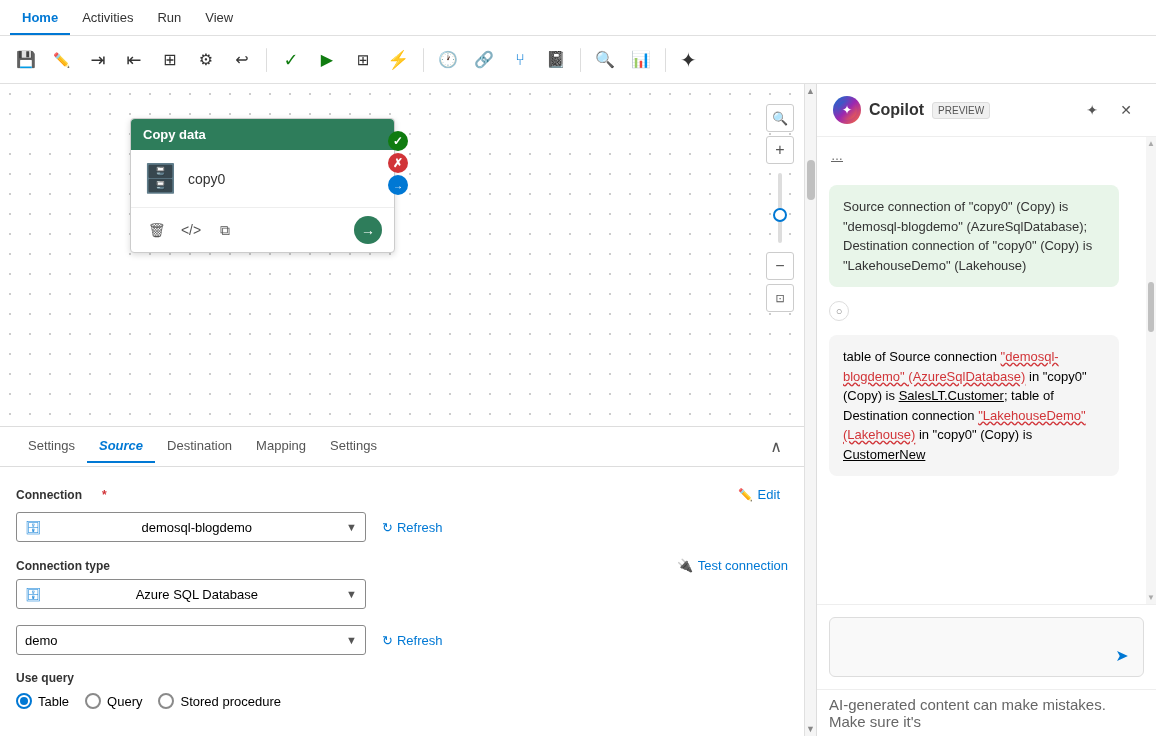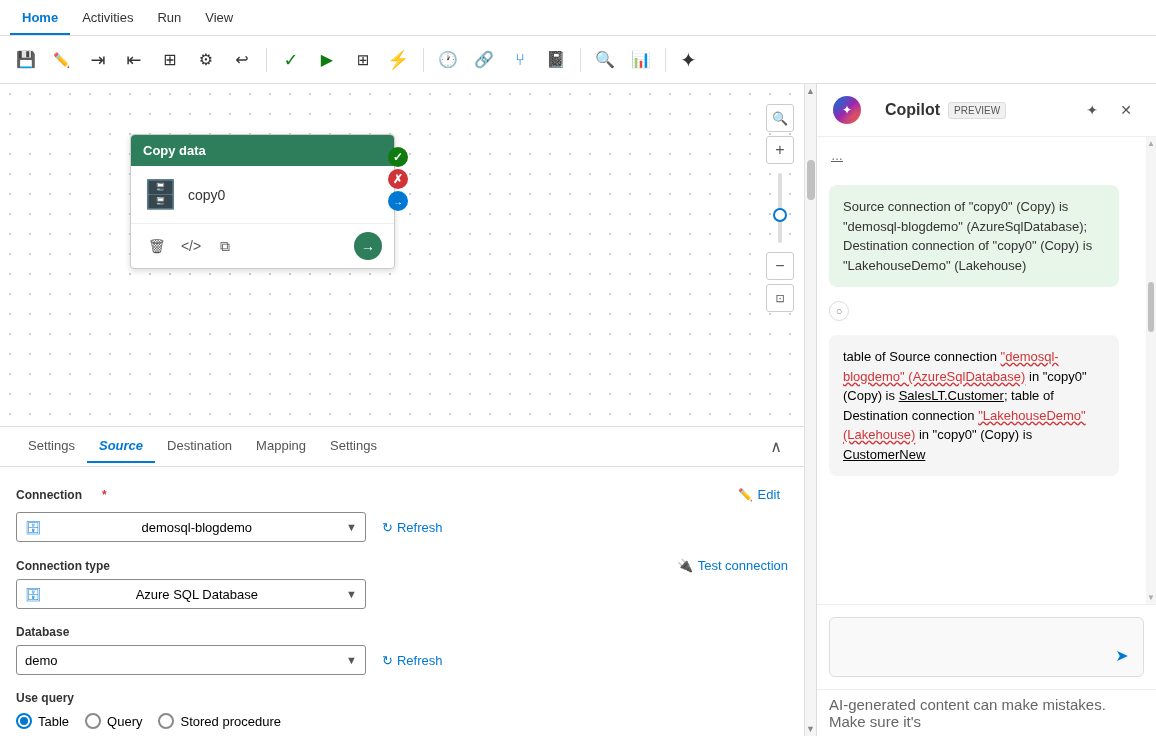--- a/index.html
+++ b/index.html
@@ -21,21 +21,21 @@
     
     .main-area { display: flex; height: calc(736px - 36px - 48px); }
 
     
     .canvas-area { flex: 1; display: flex; flex-direction: column; background: #f5f5f5; position: relative; overflow: hidden; }
 
     
     .pipeline-canvas { flex: 1; position: relative; background: white; background-image: radial-gradient(circle, #ccc 1px, transparent 1px); background-size: 20px 20px; overflow: hidden; }
 
     
-    .copy-data-card { position: absolute; top: 50px; left: 130px; width: 265px; border: 1px solid #ccc; border-radius: 4px; background: white; box-shadow: 0 2px 6px rgba(0,0,0,0.15); }
+    .copy-data-card { position: absolute; top: 34px; left: 130px; width: 265px; border: 1px solid #ccc; border-radius: 4px; background: white; box-shadow: 0 2px 6px rgba(0,0,0,0.15); }
     .copy-data-header { background: #2e7d5b; color: white; padding: 8px 12px; font-size: 13px; font-weight: 600; border-radius: 4px 4px 0 0; display: flex; justify-content: space-between; align-items: center; }
     .copy-data-body { padding: 12px; display: flex; align-items: center; gap: 10px; }
     .copy-data-icon { font-size: 28px; }
     .copy-data-name { font-size: 14px; color: #333; }
     .copy-data-actions { padding: 8px 12px; display: flex; align-items: center; gap: 6px; border-top: 1px solid #eee; }
     .copy-data-actions .action-btn { width: 28px; height: 28px; border: none; background: transparent; cursor: pointer; color: #555; font-size: 14px; border-radius: 3px; display: flex; align-items: center; justify-content: center; }
     .copy-data-actions .arrow-btn { margin-left: auto; background: #2e7d5b; color: white; border-radius: 50%; width: 28px; height: 28px; }
     .status-icons { position: absolute; right: -14px; top: 12px; display: flex; flex-direction: column; gap: 2px; }
     .status-icon { width: 20px; height: 20px; border-radius: 50%; display: flex; align-items: center; justify-content: center; font-size: 12px; font-weight: bold; }
     .status-check { background: #107c10; color: white; }
@@ -70,21 +70,21 @@
     .use-query-row { display: flex; align-items: center; gap: 16px; margin-top: 8px; }
     .radio-option { display: flex; align-items: center; gap: 6px; cursor: pointer; }
     .radio-circle { width: 16px; height: 16px; border-radius: 50%; border: 2px solid #0078d4; display: flex; align-items: center; justify-content: center; }
     .radio-circle.checked::after { content: ''; width: 8px; height: 8px; background: #0078d4; border-radius: 50%; }
     .radio-circle.unchecked { border-color: #8a8a8a; }
 
     
     .copilot-panel { width: 340px; background: white; border-left: 1px solid #ddd; display: flex; flex-direction: column; height: 100%; }
     .copilot-header { display: flex; align-items: center; gap: 8px; padding: 12px 16px; border-bottom: 1px solid #eee; }
     .copilot-logo { width: 28px; height: 28px; border-radius: 50%; background: linear-gradient(135deg, #0078d4, #9c27b0, #ff6b35); display: flex; align-items: center; justify-content: center; font-size: 14px; }
-    .copilot-title { font-size: 16px; font-weight: 600; color: #333; margin-left: 16px; }
+    .copilot-title { font-size: 16px; font-weight: 600; color: #333; }
     .copilot-preview-badge { font-size: 10px; background: #f0f0f0; border: 1px solid #ddd; border-radius: 3px; padding: 2px 5px; color: #555; }
     .copilot-header-actions { margin-left: auto; display: flex; gap: 6px; }
     .icon-btn { width: 28px; height: 28px; border: none; background: transparent; cursor: pointer; display: flex; align-items: center; justify-content: center; color: #555; font-size: 14px; border-radius: 3px; }
 
     .copilot-messages { flex: 1; overflow-y: auto; padding: 12px; display: flex; flex-direction: column; gap: 12px; }
     .message-bubble { padding: 12px 14px; border-radius: 8px; font-size: 13px; line-height: 1.5; }
     .message-assistant { background: #e8f5e9; color: #333; align-self: flex-start; max-width: 95%; }
     .message-user { background: #f5f5f5; align-self: flex-start; max-width: 95%; }
     .link-text { color: #d13438; text-decoration: underline wavy #d13438; cursor: pointer; }
 
@@ -217,23 +217,20 @@
           <div class="form-control-row" data-name="connection-type-control-row">
             <div class="form-select" data-name="connection-type-select" style="max-width:350px;">
               <span data-name="connection-type-db-icon" style="color:#0078d4; margin-right:6px;">🗄</span>
               <span>Azure SQL Database</span>
               <span class="select-icon" data-name="connection-type-dropdown-icon">▼</span>
             </div>
           </div>
         </div>
 
         <div class="form-row" data-name="database-form-row">
-          <div class="form-label" data-name="database-label">
-            <span>Database</span>
-          </div>
           <div class="form-control-row" data-name="database-control-row">
             <div class="form-select" data-name="database-select" style="max-width:350px;">
               <span>demo</span>
               <span class="select-icon" data-name="database-dropdown-icon">▼</span>
             </div>
             <button class="refresh-btn" data-name="database-refresh-button">
               <span data-name="database-refresh-icon">↻</span>
               <span>Refresh</span>
             </button>
           </div>

